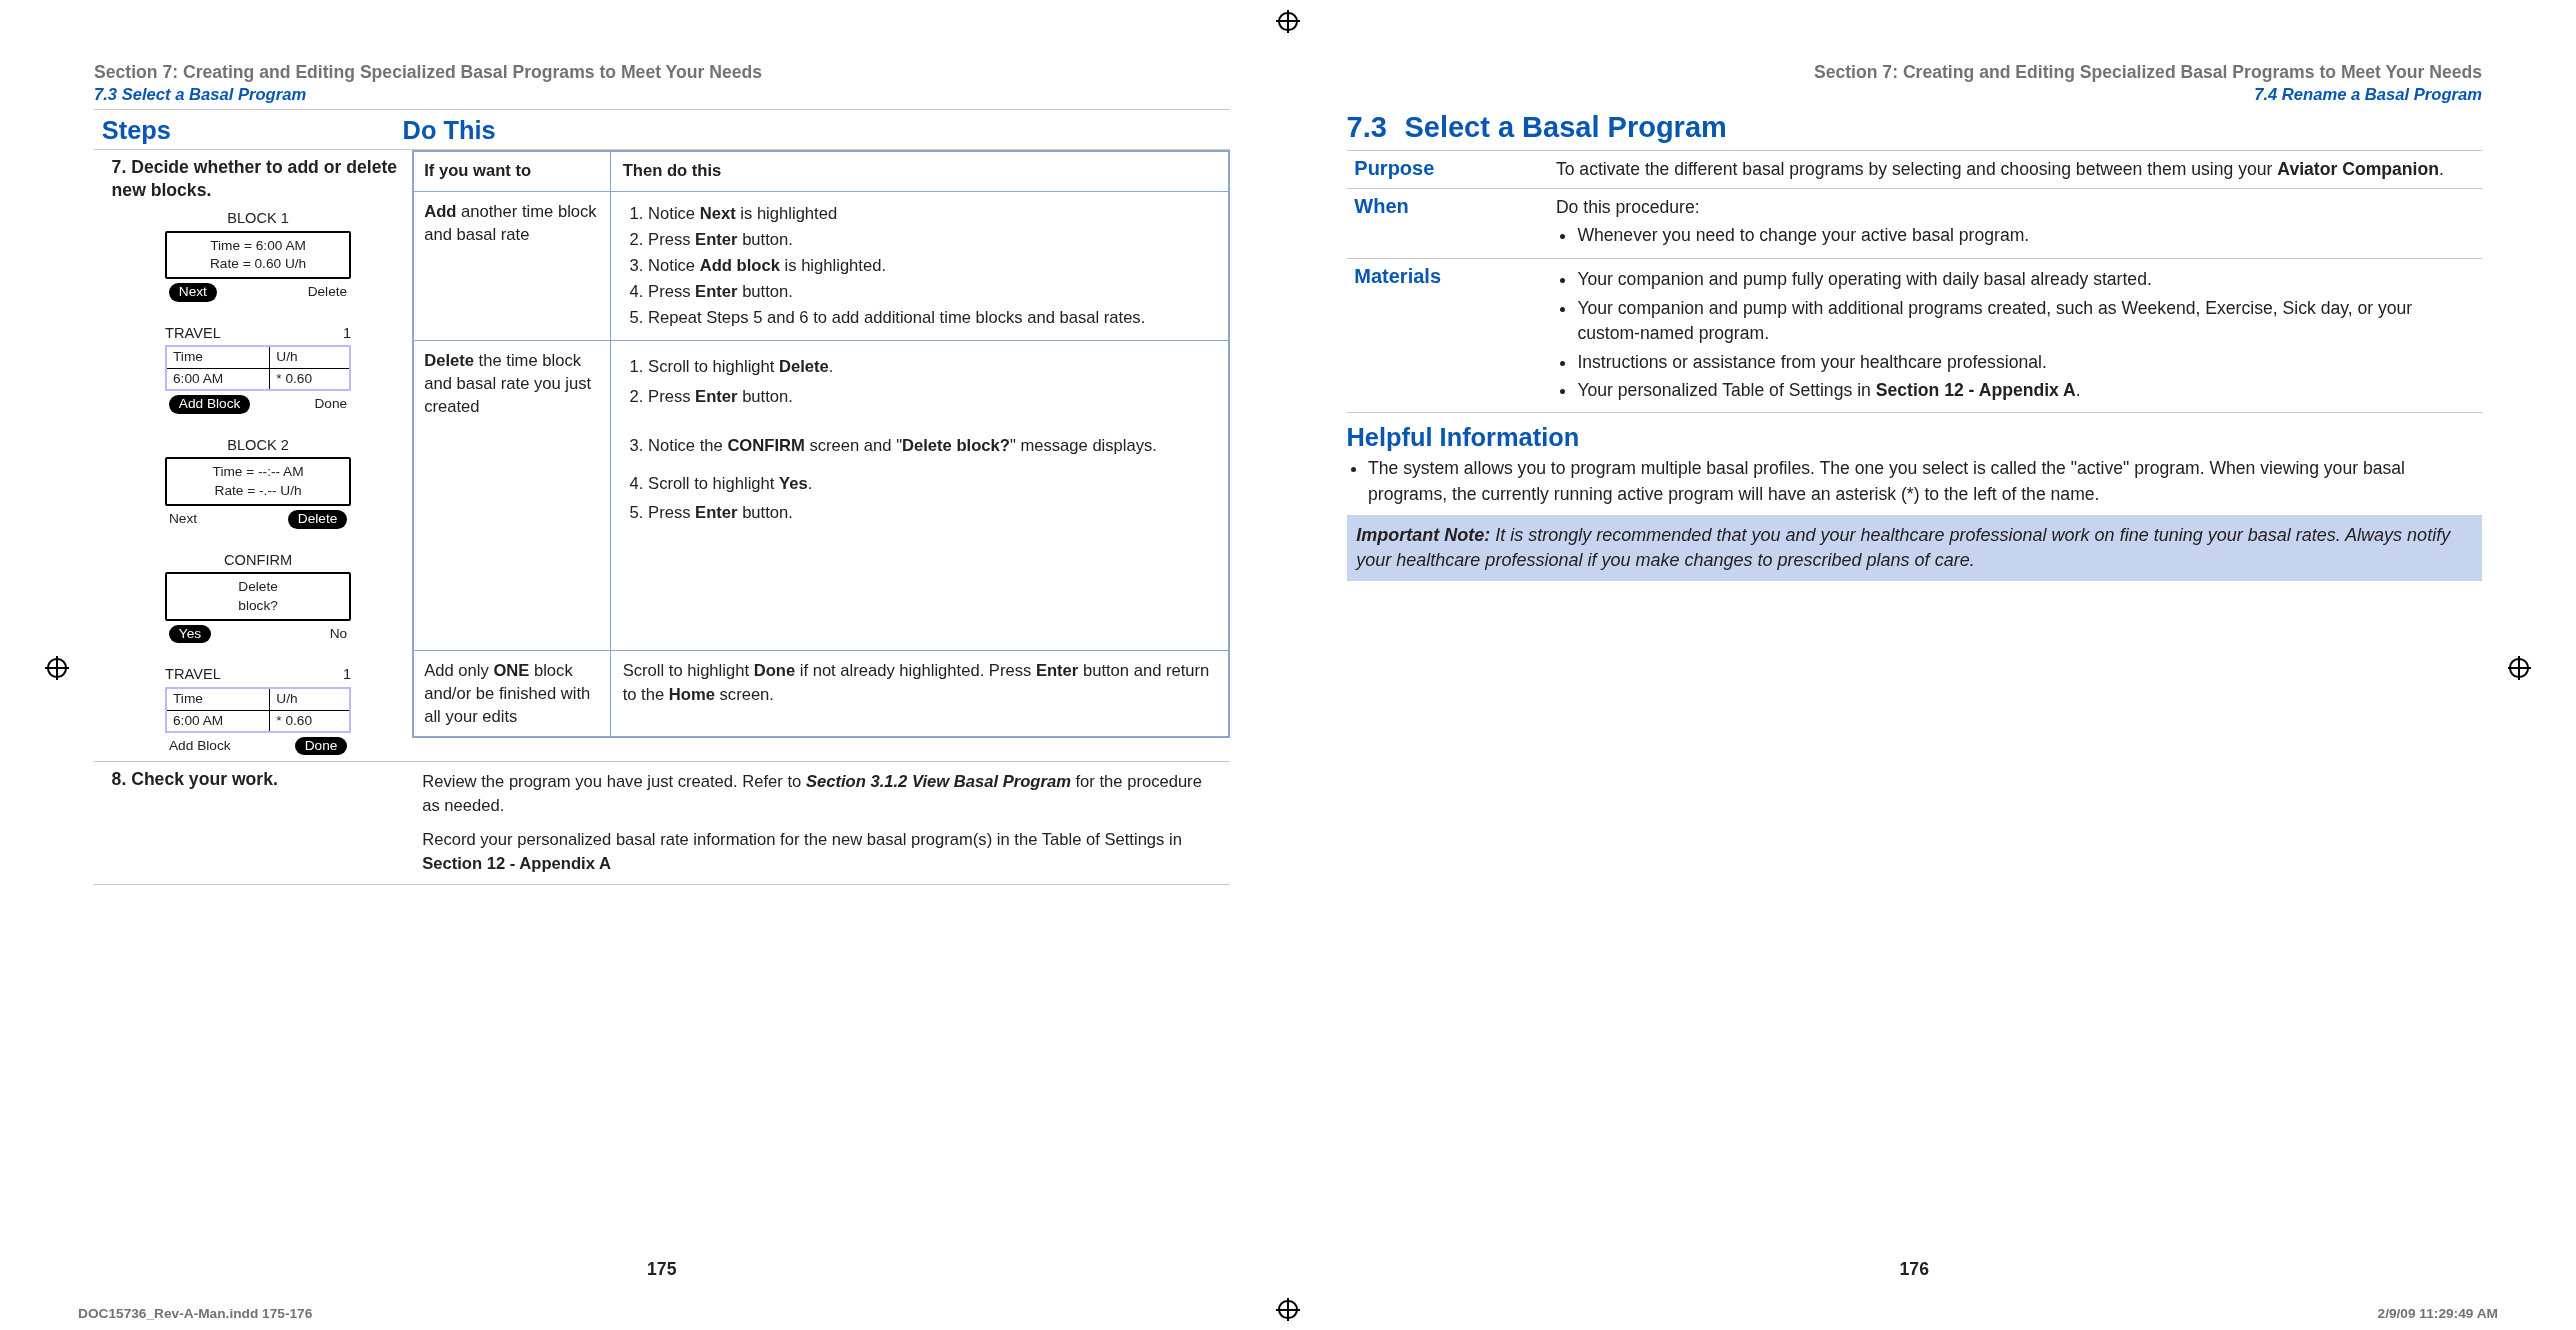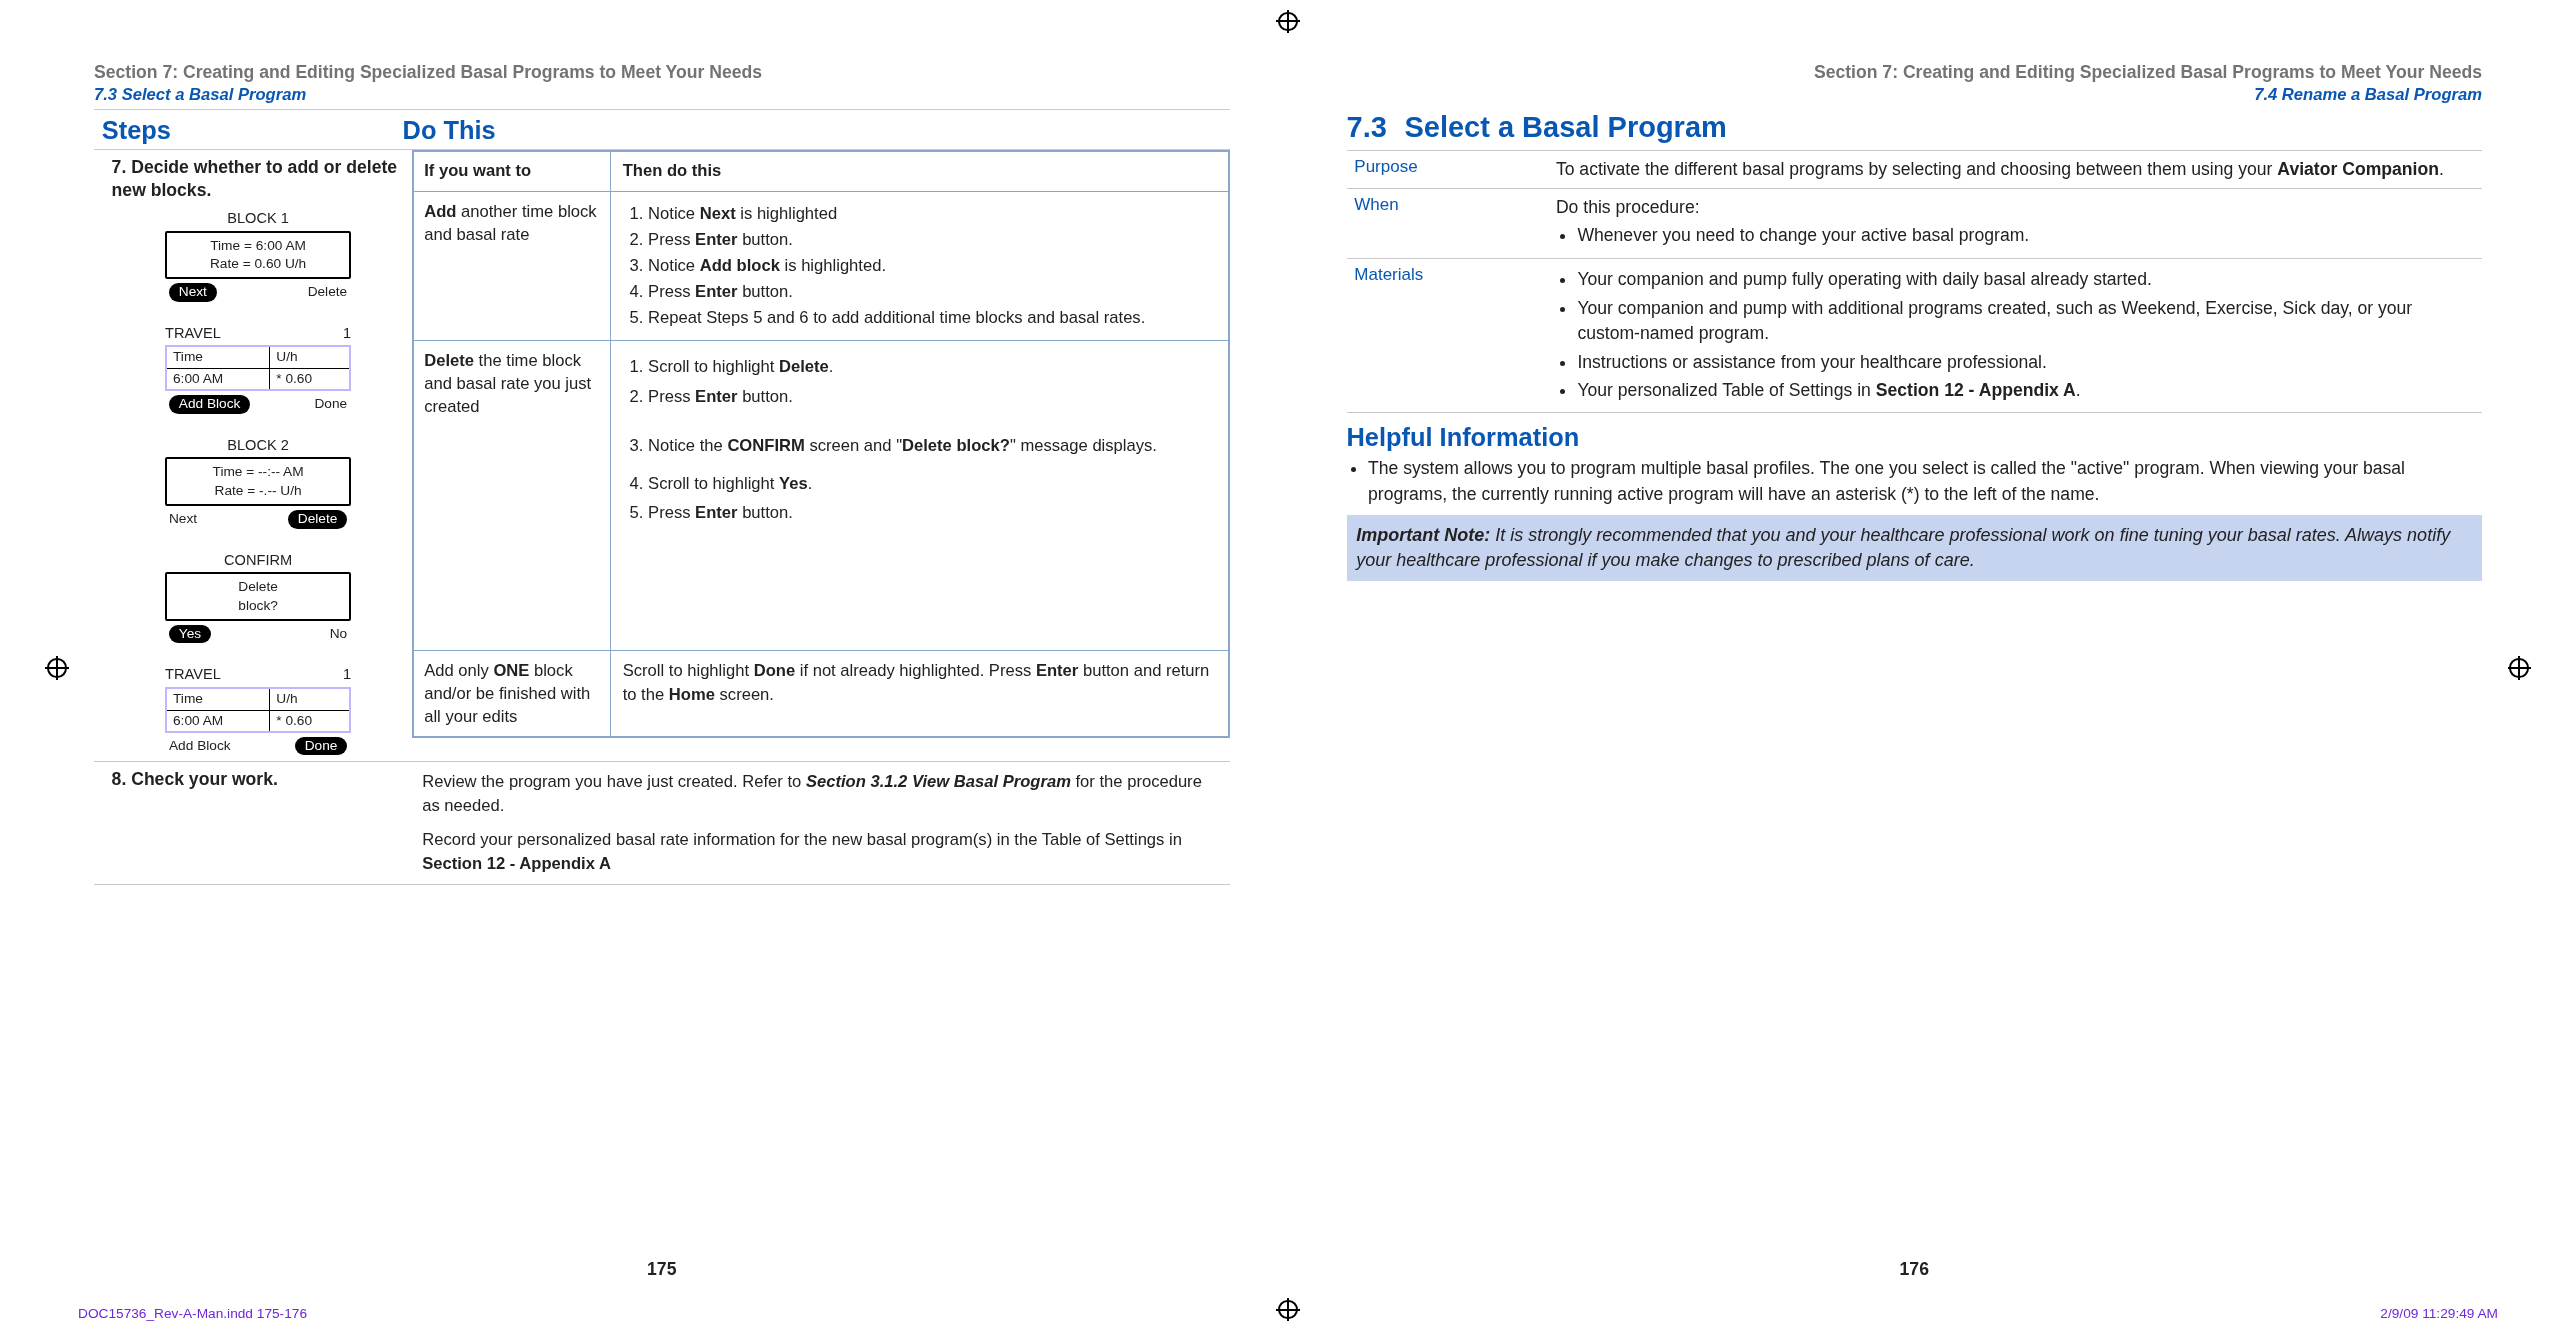--- a/index.html
+++ b/index.html
@@ -59,32 +59,32 @@
   .tbl .hdr td{border-bottom:1px solid #000;}
   .travel-title{display:flex;justify-content:space-between;font-size:14.6px;margin-bottom:2px;}
   
   .step8 .docell{padding:7.8px 9.8px;font-size:16.6px;line-height:1.45;}
   .row-end{border-bottom:1px solid var(--rowline);}
   
   .h73{color:var(--blue);font-weight:800;font-size:29px;margin:5.9px 0 5.9px;}
   .h73 .n{margin-right:17.6px;margin-top:39px;}
   .defgrid{border-top:1px solid var(--rowline);}
   .defrow{display:flex;border-bottom:1px solid var(--rowline);}
-  .defrow .term{width:186px;font-weight:400;color:var(--blue);font-size:17px;padding:5.9px 7.8px;}
+  .defrow .term{width:186px;font-weight:700;color:var(--blue);font-size:20px;padding:5.9px 7.8px;}
   .defrow .body{flex:1;padding:5.9px 7.8px;font-size:17.6px;line-height:1.45;}
   ul.bul{margin:2px 0 2px 0;padding-left:21.5px;}
   ul.bul li{margin:2.9px 0;}
   .helpful{color:var(--blue);font-weight:800;font-size:25.4px;margin:9.8px 0 3.9px;}
   .note{background:var(--noteblue);padding:7.8px 9.8px;font-size:18px;font-style:italic;line-height:1.4;margin-top:7.8px;}
   .note .lead{font-weight:700;font-style:italic;}
   .pageno{position:absolute;bottom:-31px;font-weight:800;font-size:17.6px;}
   .page.left .pageno{left:50%;transform:translateX(-50%);}
   .page.right .pageno{left:50%;transform:translateX(-50%);}
   
-  .footer-meta{position:absolute;bottom:9.8px;left:78px;right:78px;display:flex;justify-content:space-between;font-size:13.7px;color:#6d28d9;}
+  .footer-meta{position:absolute;bottom:9.8px;left:78px;right:78px;display:flex;justify-content:space-between;font-size:13.7px;color:#737373;font-weight:bold;}
   .i{font-style:italic;}
 </style>
 </head>
 <body>
 
 <div class="sheet">
   <div class="reg top"></div>
   <div class="reg bottom"></div>
   <div class="reg left"></div>
   <div class="reg right"></div>

